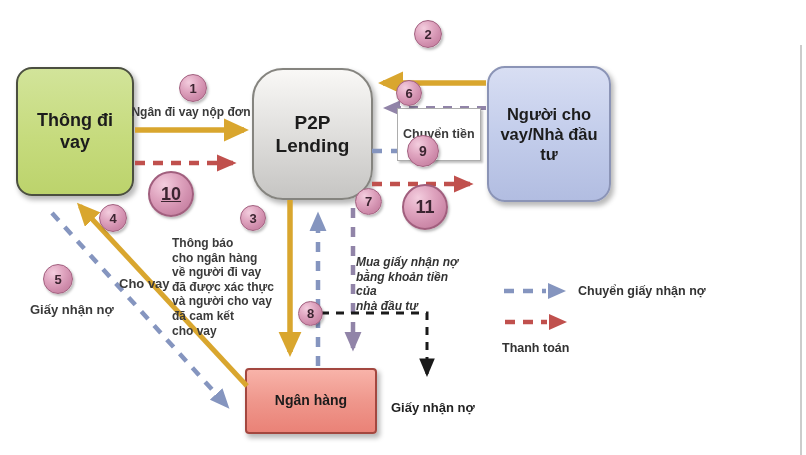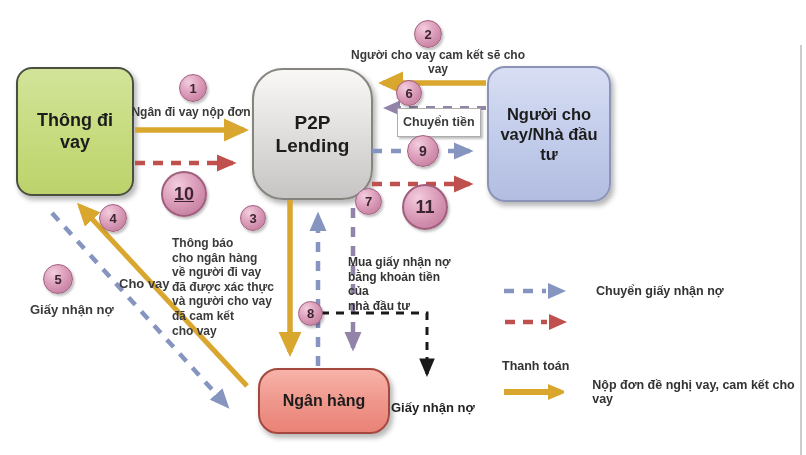--- a/index.html
+++ b/index.html
@@ -16,49 +16,49 @@
   }
   .node-borrower{left:16px;top:67px;width:114px;height:125px;
     background:linear-gradient(180deg,#d2e49a 0%,#c6db7d 55%,#bcd36c 100%);
     border:2.5px solid #4b4f40;font-size:18px;}
   .node-platform{left:252px;top:68px;width:117px;height:128px;
     background:linear-gradient(180deg,#f9f8f6 0%,#e2e1df 45%,#c6c5c3 100%);
     border:2.5px solid #85847f;font-size:19px;border-radius:31px;}
   .node-lender{left:487px;top:66px;width:120px;height:132px;
     background:linear-gradient(180deg,#d8def3 0%,#c3cdeb 50%,#b2bde1 100%);
     border:2.5px solid #8b94b6;font-size:16.5px;border-radius:18px;}
-  .node-bank{left:258px;top:368px;width:128px;height:62px;
+  .node-bank{left:245px;top:368px;width:128px;height:62px;
     background:linear-gradient(180deg,#f8b3a9 0%,#ef978c 50%,#ea8277 100%);
-    border:2.5px solid #a3473f;font-size:16px;border-radius:20px;}
+    border:2.5px solid #a3473f;font-size:14px;border-radius:4px;}
   
   #arrows{position:absolute;left:0;top:0;z-index:3;}
   
   .step{
     position:absolute;z-index:5;display:flex;align-items:center;justify-content:center;
     border-radius:50%;font-weight:bold;color:#3c2531;
     background:radial-gradient(circle at 34% 28%,#f3cdde 0%,#dfa4bf 38%,#d18fae 62%,#bd7496 100%);
     border:1.5px solid #a15f7e;box-shadow:1.5px 2px 2.5px rgba(0,0,0,.25);
     font-size:13px;
   }
   .step.big{font-size:18px;border-width:2px;}
   
   .lbl{position:absolute;z-index:4;font-weight:bold;color:#3a3a3a;
        font-size:12px;line-height:1.2;white-space:pre-line;}
   .lbl-apply{left:128px;top:105px;width:126px;text-align:center;}
   .lbl-commit{left:342px;top:48px;width:192px;text-align:center;}
   .lbl-transfer{left:397px;top:108px;background:#fff;border:1px solid #adadad;
-       box-shadow:1.5px 1.5px 2px rgba(0,0,0,.25);padding:6px 5px;font-size:12.5px;
+       box-shadow:1.5px 1.5px 2px rgba(0,0,0,.25);padding:18px 5px;font-size:12.5px;
        white-space:nowrap;}
   .lbl-notify{left:172px;top:236px;width:116px;line-height:14.6px;}
   .lbl-lend{left:119px;top:276px;font-size:13px;}
   .lbl-note-left{left:30px;top:302px;font-size:13px;}
-  .lbl-buy-note{left:348px;top:255px;width:112px;line-height:14.6px;color:#333;}
+  .lbl-buy-note{left:356px;top:255px;width:112px;line-height:14.6px;color:#333;font-style:italic;}
   .lbl-note-bottom{left:391px;top:400px;font-size:13px;color:#222;}
   
-  .legend-row{position:absolute;left:502px;display:flex;align-items:center;gap:28px;z-index:4;}
+  .legend-row{position:absolute;left:502px;display:flex;align-items:center;gap:10px;z-index:4;}
   .legend-row span{font-weight:bold;font-size:12.5px;color:#333;}
   .frame-right{position:absolute;right:4px;top:45px;bottom:0;width:2px;
        background:#cccccc;z-index:1;}
 </style>
 </head>
 <body>
 
 <div id="canvas">
 
   <div class="frame-right"></div>
@@ -118,25 +118,24 @@
 
   <div class="step" style="left:179px;top:74px;width:26px;height:26px;">1</div>
   <div class="step" style="left:414px;top:20px;width:26px;height:26px;">2</div>
   <div class="step" style="left:240px;top:205px;width:24px;height:24px;">3</div>
   <div class="step" style="left:99px;top:204px;width:26px;height:26px;">4</div>
   <div class="step" style="left:43px;top:264px;width:28px;height:28px;">5</div>
   <div class="step" style="left:396px;top:80px;width:24px;height:24px;">6</div>
   <div class="step" style="left:355px;top:188px;width:25px;height:25px;">7</div>
   <div class="step" style="left:298px;top:301px;width:23px;height:23px;">8</div>
   <div class="step" style="left:407px;top:135px;width:30px;height:30px;font-size:14px;">9</div>
-  <div class="step big" style="left:161px;top:171px;width:42px;height:42px;text-decoration:underline;">10</div>
+  <div class="step big" style="left:148px;top:171px;width:42px;height:42px;text-decoration:underline;">10</div>
   <div class="step big" style="left:402px;top:184px;width:42px;height:42px;">11</div>
 
   <div class="lbl lbl-apply">Ngân đi vay  nộp đơn</div>
-  <div class="lbl lbl-commit">Người cho vay cam kết sẽ cho vay</div>
   <div class="lbl lbl-transfer">Chuyển tiền</div>
   <div class="lbl lbl-notify">Thông báo
 cho ngân hàng
 về người đi vay
 đã được xác thực
 và người cho vay
 đã cam kết
 cho vay</div>
   <div class="lbl lbl-lend">Cho vay</div>
   <div class="lbl lbl-note-left">Giấy nhận nợ</div>
@@ -152,21 +151,14 @@
     </svg>
     <span>Chuyển giấy nhận nợ</span>
   </div>
   <div class="legend-row" style="top:313px;flex-direction:column;">
     <svg width="66" height="18">
       <line x1="2" y1="9" x2="44" y2="9" stroke="#c0504d" stroke-width="4.5" stroke-dasharray="10 8"></line>
       <polygon points="46,1 64,9 46,17" fill="#c0504d"></polygon>
     </svg>
     <span>Thanh toán</span>
   </div>
-  <div class="legend-row" style="top:378px;">
-    <svg width="66" height="18">
-      <line x1="2" y1="9" x2="46" y2="9" stroke="#d9a62e" stroke-width="6"></line>
-      <polygon points="46,1 65,9 46,17" fill="#d9a62e"></polygon>
-    </svg>
-    <span>Nộp đơn đề nghị vay, cam kết cho vay</span>
-  </div>
 
 </div>
 
 </body></html>

